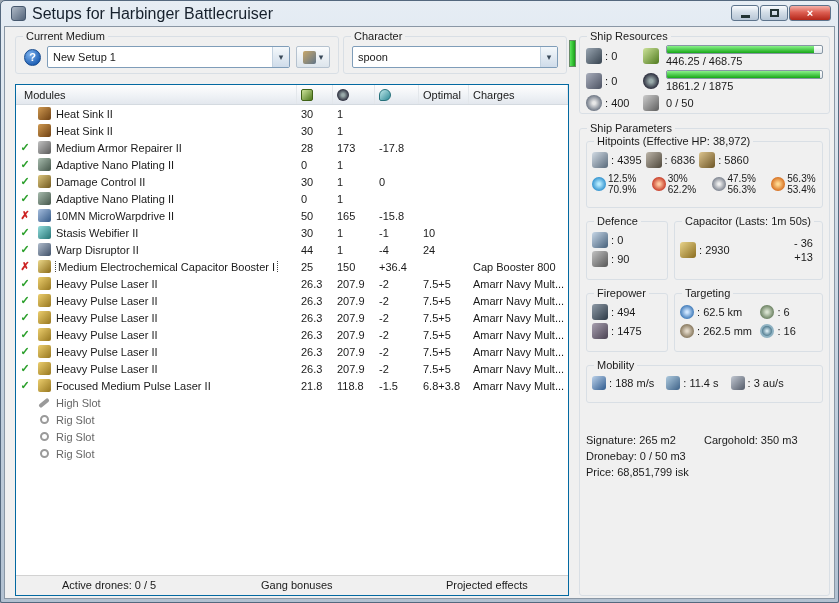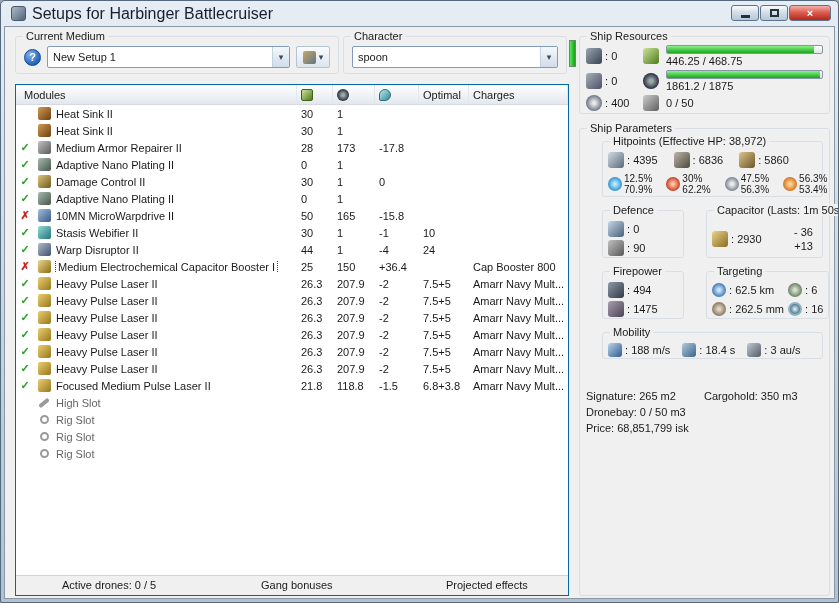--- a/index.html
+++ b/index.html
@@ -128,22 +128,22 @@
   .sicon.align { background:linear-gradient(135deg,#aecade,#3e6288); }
   .sicon.warp { background:linear-gradient(135deg,#c2c8d2,#525a68); }
 
   .barcol { flex:1; display:flex; flex-direction:column; gap:1px; justify-content:center; }
   .bar { height:9px; border:1px solid #8796a4; border-radius:2px; background:linear-gradient(#ffffff,#dfe5ea); overflow:hidden; }
   .bar .fill { height:100%; background:linear-gradient(#8af28a,#17a817); }
   .bartext { white-space:nowrap; }
 
   .sp { position:absolute; top:92px; left:0; right:0; bottom:0; padding:12px 6px 6px; }
   .sp-inner { display:flex; flex-direction:column; gap:13px; height:100%; }
-  .inner { padding:10px 5px 1px;margin-left:16px; }
-  .hp-row1 { display:flex; gap:16px; align-items:flex-end; }
+  .inner { padding:10px 5px 12px; }
+  .hp-row1 { display:flex; gap:4px; align-items:flex-end; }
   .hp-row2 { display:flex; gap:14px; margin-top:5px; align-items:flex-end; }
   .resist { display:flex; gap:2px; align-items:center; flex:1; }
   .rv { display:flex; flex-direction:column; font-size:10px; line-height:11px; }
   .two-col { display:flex; gap:6px; }
   .defence-box { width:82px; flex:none; display:flex; flex-direction:column; gap:3px; }
   .cap-box { flex:1; display:flex; align-items:center; }
   .cap-right { margin-left:auto; text-align:right; display:flex; flex-direction:column; line-height:14px; padding-right:4px; }
   .fire-box { width:82px; flex:none; display:flex; flex-direction:column; gap:3px; }
   .target-box { flex:1; display:grid; grid-template-columns:1.35fr 1fr; gap:3px 4px; align-items:center; }
   .mobility-box { display:flex; gap:12px; align-items:center; }
@@ -646,21 +646,21 @@
           </div>
 
           <div class="groupbox inner mobility-box">
             <span class="gb-label">Mobility</span>
             <div class="stat">
                 <i class="sicon sm speed"></i>
                 <span class="v">188 m/s</span>
               </div>
             <div class="stat">
                 <i class="sicon sm align"></i>
-                <span class="v">18.4 s</span>
+                <span class="v">11.4 s</span>
               </div>
             <div class="stat">
                 <i class="sicon sm warp"></i>
                 <span class="v">3 au/s</span>
               </div>
           </div>
 
           <div class="summary">
             <div class="sumrow">
               <span>Signature: 265 m2</span>

